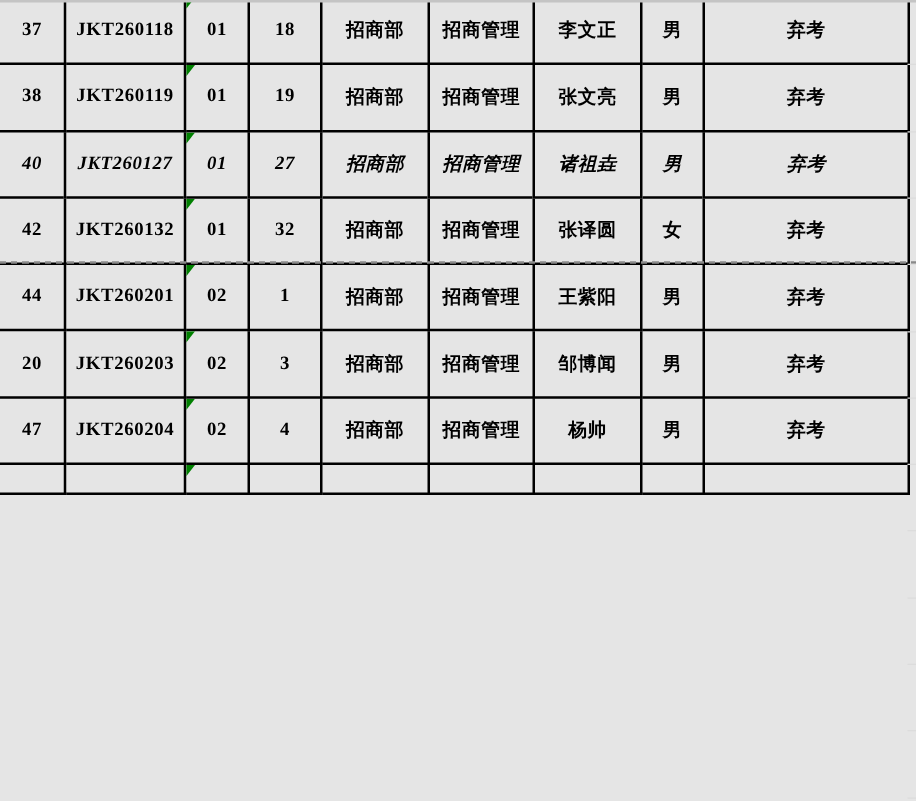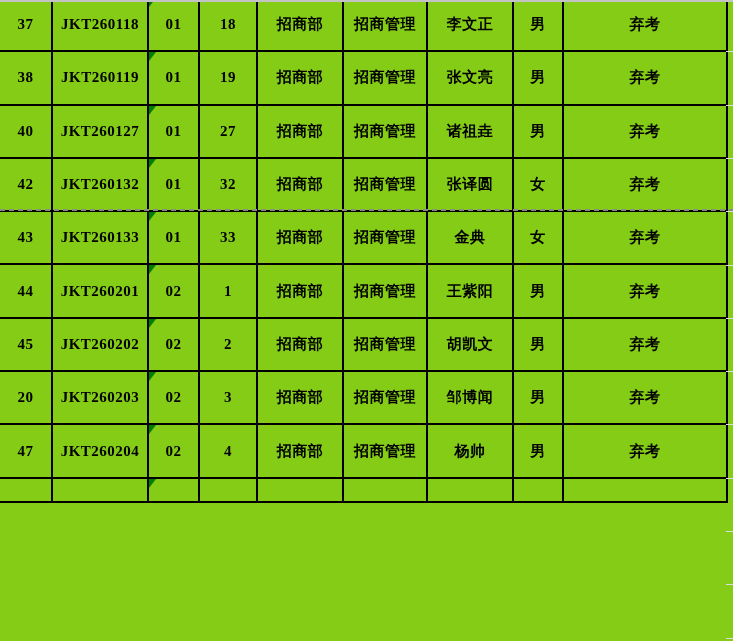--- a/index.html
+++ b/index.html
@@ -1,28 +1,28 @@
 <!DOCTYPE html>
 <html style="--marker-green: #008000; --dash: #8a8a8a; --topline: #c4c4c4; --stub: #dcdcdc;"><head>
 <meta charset="utf-8">
 <style>
   html,body{margin:0;padding:0;background:#fff;}
   body{font-family:"Liberation Serif","DejaVu Serif",serif;font-weight:bold;color:#000;}
-  .screen{position:relative;width:733px;height:641px;background:#84cc16;overflow:hidden;}
+  .screen{position:relative;width:733px;height:641px;background:#e5e5e5;overflow:hidden;}
   table.roster{position:absolute;top:-2px;left:0;border-collapse:collapse;table-layout:fixed;width:727px;}
   table.roster td{
     border:2px solid #000;
     text-align:center;vertical-align:middle;
     padding:0;position:relative;overflow:hidden;
     font-size:15px;letter-spacing:0.5px;
   }
   table.roster tr{height:53.3px;}
   table.roster tr td:first-child{border-left:none;}
   table.roster tr:first-child td{border-top:none;}
-  table.roster tr.pb-above td{border-bottom:none;}
+  table.roster tr.pb-above td{border-bottom:none;font-style:italic;}
   table.roster tr.pb-below td{border-top:none;}
   table.roster tr.partial{height:24px;}
   .corner{position:absolute;top:0;left:0;width:0;height:0;
     border-top:9px solid var(--marker-green,#008000);
     border-right:7px solid transparent;}
   .topline{position:absolute;top:0;left:0;width:733px;height:2px;background:var(--topline,#c4c4c4);}
   .pagebreak-line{position:absolute;left:0;top:209px;width:733px;height:2px;
     background:repeating-linear-gradient(90deg,var(--dash,#8a8a8a) 0 5px,transparent 5px 9px);}
   .stub{position:absolute;left:726px;width:7px;height:1px;background:var(--stub,#dcdcdc);}
 </style>
@@ -82,49 +82,27 @@
           <td><span>JKT260132</span></td>
           <td><span>01</span><span class="corner"></span></td>
           <td><span>32</span></td>
           <td><span>招商部</span></td>
           <td><span>招商管理</span></td>
           <td><span>张译圆</span></td>
           <td><span>女</span></td>
           <td><span>弃考</span></td>
         </tr>
         <tr>
-          <td><span>43</span></td>
-          <td><span>JKT260133</span></td>
-          <td><span>01</span><span class="corner"></span></td>
-          <td><span>33</span></td>
-          <td><span>招商部</span></td>
-          <td><span>招商管理</span></td>
-          <td><span>金典</span></td>
-          <td><span>女</span></td>
-          <td><span>弃考</span></td>
-        </tr>
-        <tr>
           <td><span>44</span></td>
           <td><span>JKT260201</span></td>
           <td><span>02</span><span class="corner"></span></td>
           <td><span>1</span></td>
           <td><span>招商部</span></td>
           <td><span>招商管理</span></td>
           <td><span>王紫阳</span></td>
-          <td><span>男</span></td>
-          <td><span>弃考</span></td>
-        </tr>
-        <tr>
-          <td><span>45</span></td>
-          <td><span>JKT260202</span></td>
-          <td><span>02</span><span class="corner"></span></td>
-          <td><span>2</span></td>
-          <td><span>招商部</span></td>
-          <td><span>招商管理</span></td>
-          <td><span>胡凯文</span></td>
           <td><span>男</span></td>
           <td><span>弃考</span></td>
         </tr>
         <tr>
           <td><span>20</span></td>
           <td><span>JKT260203</span></td>
           <td><span>02</span><span class="corner"></span></td>
           <td><span>3</span></td>
           <td><span>招商部</span></td>
           <td><span>招商管理</span></td>

